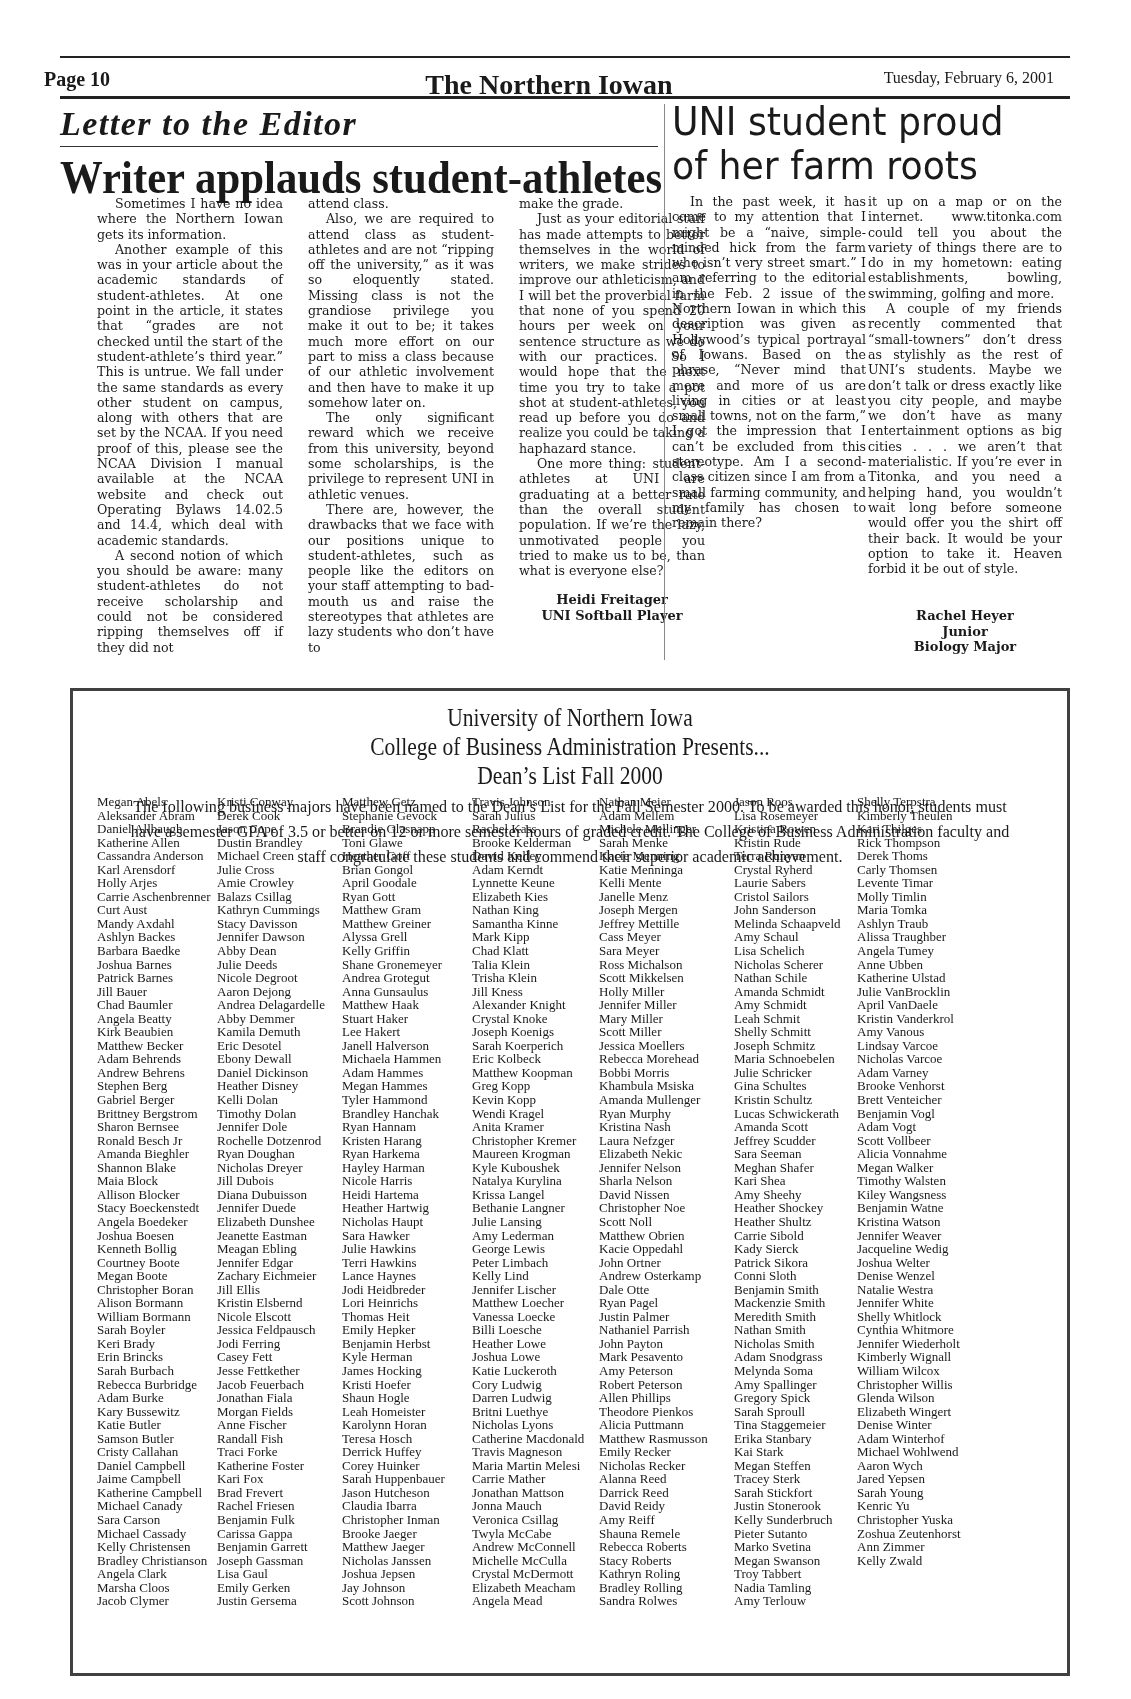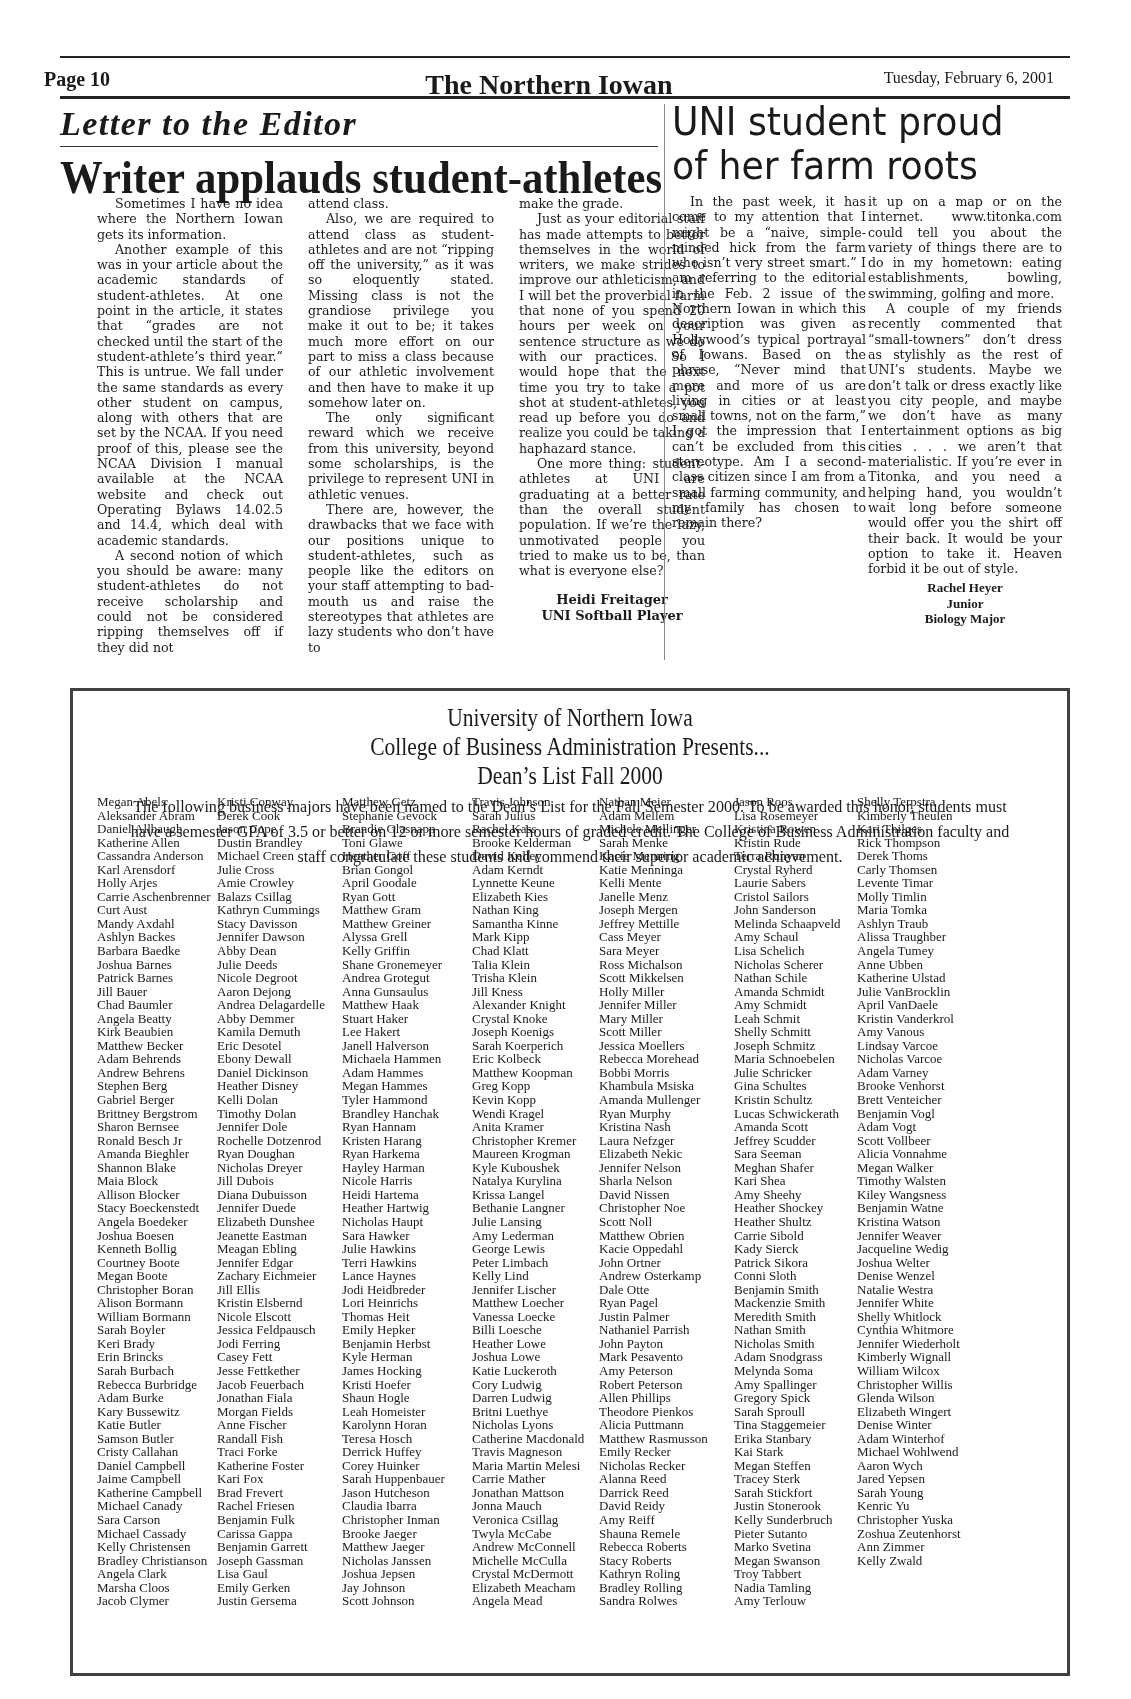--- a/index.html
+++ b/index.html
@@ -79,21 +79,21 @@
 <article class="letter2">
   <h1 class="headline2">UNI student proud</h1>
   <h1 class="headline2">of her farm roots</h1>
   <div class="cols2">
     <div class="col">
       <p>In the past week, it has come to my attention that I might be a “naive, simple-minded hick from the farm who isn’t very street smart.” I am referring to the editorial in the Feb. 2 issue of the Northern Iowan in which this description was given as Hollywood’s typical portrayal of Iowans. Based on the phrase, “Never mind that more and more of us are living in cities or at least small towns, not on the farm,” I got the impression that I can’t be excluded from this stereotype. Am I a second-class citizen since I am from a small farming community, and my family has chosen to remain there?</p>
     </div>
     <div class="col">
       <p class="noindent">it up on a map or on the internet. www.titonka.com could tell you about the variety of things there are to do in my hometown: eating establishments, bowling, swimming, golfing and more.</p>
       <p>A couple of my friends recently commented that “small-towners” don’t dress as stylishly as the rest of UNI’s students. Maybe we don’t talk or dress exactly like you city people, and maybe we don’t have as many entertainment options as big cities . . . we aren’t that materialistic. If you’re ever in Titonka, and you need a helping hand, you wouldn’t wait long before someone would offer you the shirt off their back. It would be your option to take it. Heaven forbid it be out of style.</p>
-      <div class="sig" style="margin-top:4px;font-family:Liberation Serif, serif;">
+      <div class="sig" style="margin-top:32px;">
         <div>Rachel Heyer</div>
         <div>Junior</div>
         <div>Biology Major</div>
       </div>
     </div>
   </div>
 </article>
 
 <section class="ad">
   <div class="t1">University of Northern Iowa</div>

